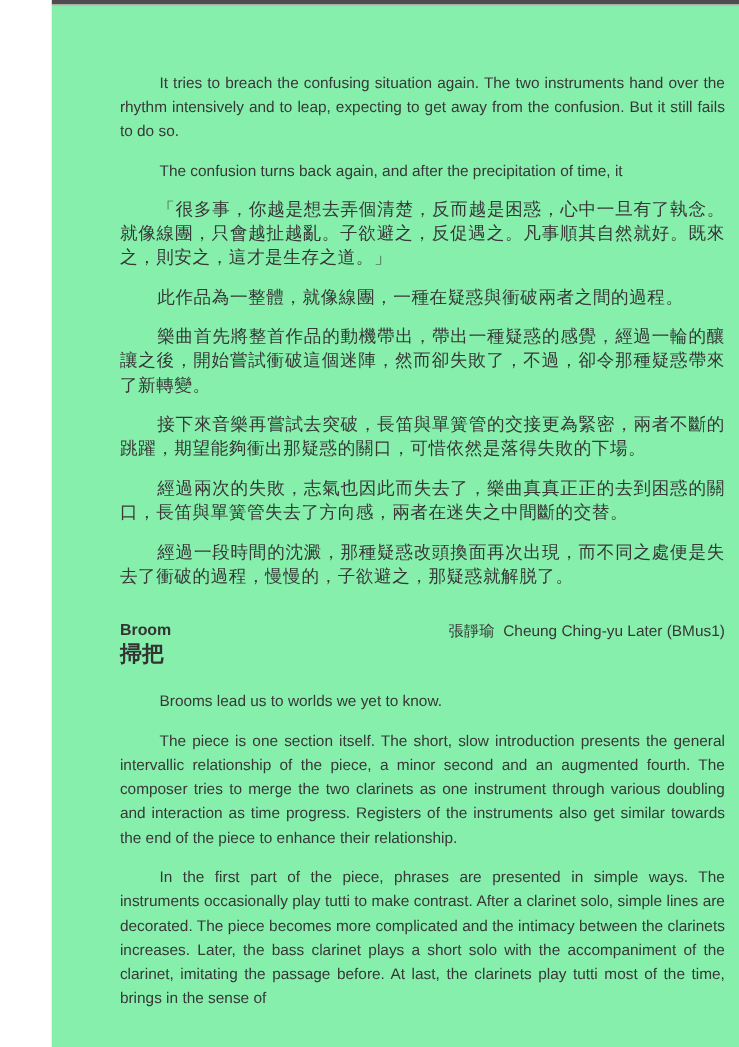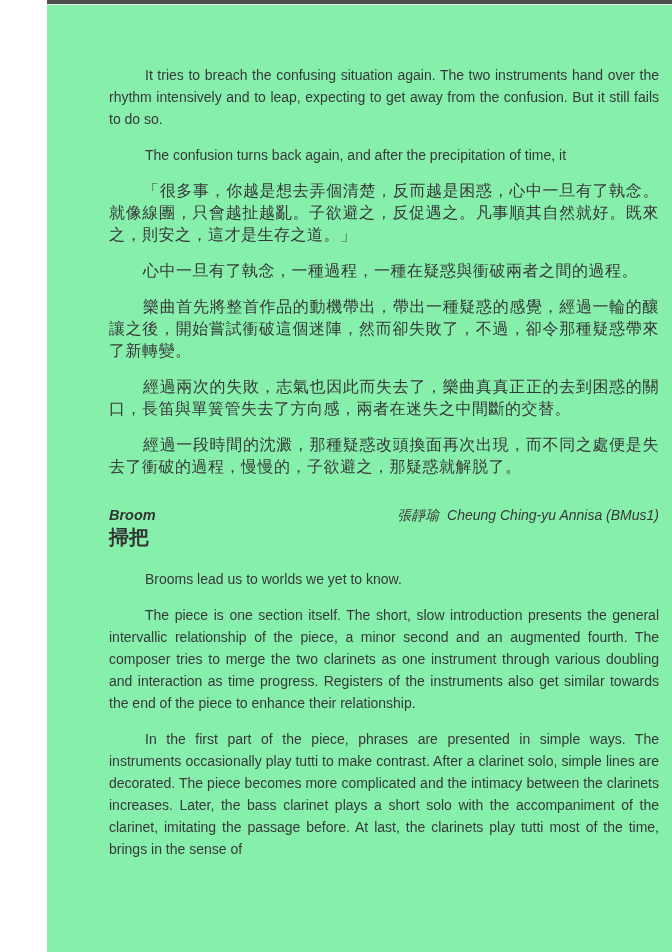--- a/index.html
+++ b/index.html
@@ -32,21 +32,20 @@
     font-size:16px;line-height:22px;
     text-align:justify;text-indent:34px;
     color:#383838;
     letter-spacing:0.5px;
   }
   .zh-extra-gap{margin-bottom:26px;}
   .section-header{margin:0 0 20px 0;}
   .header-row{
     display:flex;justify-content:space-between;align-items:center;
     line-height:22px;
-    font-style:italic;
   }
   .title-en{font-size:14.5px;font-weight:bold;color:#333333;}
   .author{
     font-size:14px;color:#383838;white-space:pre-wrap;
     font-family:"Liberation Sans","DejaVu Sans",sans-serif;
   }
   .title-zh{
     font-size:20px;font-weight:bold;line-height:22px;color:#333333;
     font-family:"Liberation Serif","DejaVu Serif",serif;
   }
@@ -56,29 +55,30 @@
 
 <div class="page">
   <div class="top-edge"></div>
 
   <div class="content">
 
     <p class="en">It tries to breach the confusing situation again. The two instruments hand over the rhythm intensively and to leap, expecting to get away from the confusion. But it still fails to do so.</p>
     <p class="en">The confusion turns back again, and after the precipitation of time, it</p>
 
     <p class="zh">「很多事，你越是想去弄個清楚，反而越是困惑，心中一旦有了執念。就像線團，只會越扯越亂。子欲避之，反促遇之。凡事順其自然就好。既來之，則安之，這才是生存之道。」</p>
-    <p class="zh">心中一旦有了執念，一種過程，一種在疑惑與衝破兩者之間的過程。</p>
+    <p class="zh">此作品為一整體，就像線團，一種在疑惑與衝破兩者之間的過程。</p>
     <p class="zh">樂曲首先將整首作品的動機帶出，帶出一種疑惑的感覺，經過一輪的釀讓之後，開始嘗試衝破這個迷陣，然而卻失敗了，不過，卻令那種疑惑帶來了新轉變。</p>
+    <p class="zh">接下來音樂再嘗試去突破，長笛與單簧管的交接更為緊密，兩者不斷的跳躍，期望能夠衝出那疑惑的關口，可惜依然是落得失敗的下場。</p>
     <p class="zh">經過兩次的失敗，志氣也因此而失去了，樂曲真真正正的去到困惑的關口，長笛與單簧管失去了方向感，兩者在迷失之中間斷的交替。</p>
     <p class="zh zh-extra-gap">經過一段時間的沈澱，那種疑惑改頭換面再次出現，而不同之處便是失去了衝破的過程，慢慢的，子欲避之，那疑惑就解脱了。</p>
 
     <div class="section-header">
       <div class="header-row">
         <span class="title-en">Broom</span>
-        <span class="author">張靜瑜  Cheung Ching-yu Annisa (BMus1)</span>
+        <span class="author">張靜瑜  Cheung Ching-yu Later (BMus1)</span>
       </div>
       <div class="title-zh">掃把</div>
     </div>
 
     <p class="en">Brooms lead us to worlds we yet to know.</p>
     <p class="en">The piece is one section itself. The short, slow introduction presents the general intervallic relationship of the piece, a minor second and an augmented fourth. The composer tries to merge the two clarinets as one instrument through various doubling and interaction as time progress. Registers of the instruments also get similar towards the end of the piece to enhance their relationship.</p>
     <p class="en">In the first part of the piece, phrases are presented in simple ways. The instruments occasionally play tutti to make contrast. After a clarinet solo, simple lines are decorated. The piece becomes more complicated and the intimacy between the clarinets increases. Later, the bass clarinet plays a short solo with the accompaniment of the clarinet, imitating the passage before. At last, the clarinets play tutti most of the time, brings in the sense of</p>
 
   </div>
 </div>

